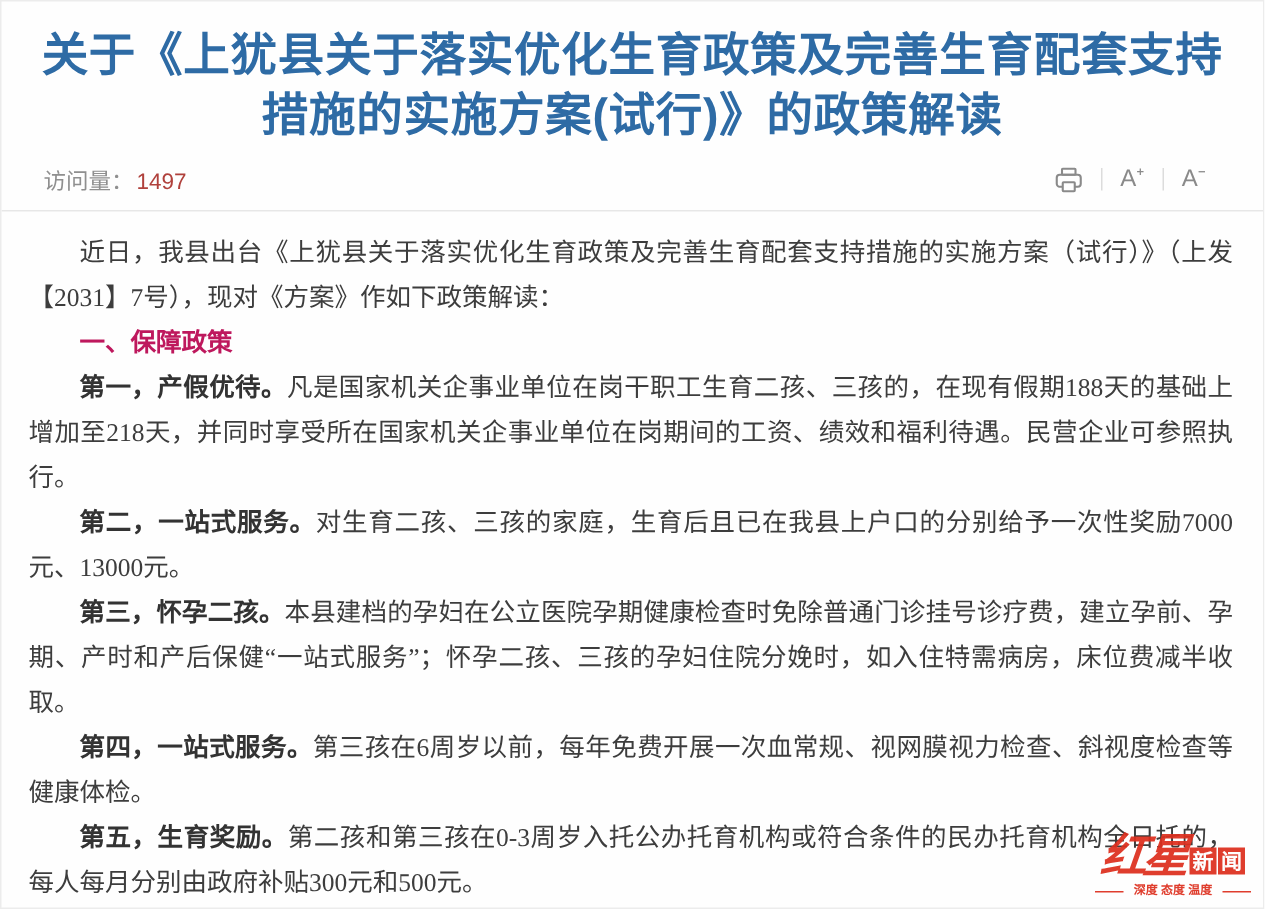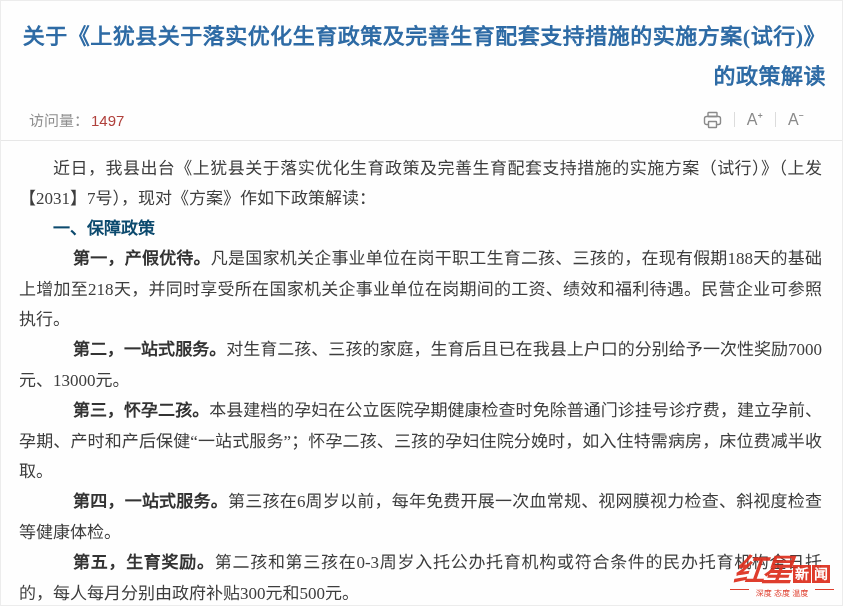--- a/index.html
+++ b/index.html
@@ -12,25 +12,25 @@
     height: 606px;
     margin: 0 auto;
     background: #fefefe;
     overflow: hidden;
     border: 1px solid #ececec;
   }
 
   
   .article-title {
     padding: 16px 16px 0 16px;
-    text-align: right;
+    text-align: center;
     color: #2e6ba5;
-    font-family: Liberation Serif, serif;
-    font-weight: bold;
-    font-size: 22px;
+    font-family: Liberation Sans, sans-serif;
+    font-weight: bold;
+    font-size: 31px;
     line-height: 40px;
     letter-spacing: 0.5px;
   }
 
   .meta-bar {
     display: flex;
     justify-content: space-between;
     align-items: center;
     padding: 12px 26px 10px 28px;
     border-bottom: 1px solid #e7e7e7;
@@ -60,27 +60,26 @@
     padding: 13px 20px 0 18px;
     font-size: 17px;
     line-height: 30px;
     color: #3d3d3d;
     text-align: justify;
   }
   .content p { text-indent: 2em; margin: 0; }
   .section-heading {
     font-family: "Liberation Sans", sans-serif;
     font-weight: bold;
-    color: #0c4a6e;
+    color: #be185d;
   }
   .lead {
-    font-family: Liberation Mono, monospace;
+    font-family: Liberation Serif, serif;
     font-weight: bold;
     color: #333333;
-    margin-left: 20px;
   }
 
   
   .watermark {
     position: absolute;
     right: 8px;
     bottom: 6px;
     width: 104px;
     text-align: center;
     opacity: 0.93;
@@ -108,26 +107,28 @@
     color: #ffffff;
     font-size: 14px;
     line-height: 18px;
     font-weight: bold;
     font-family: "Liberation Sans", sans-serif;
     text-align: center;
   }
   .wm-tagline {
     margin-top: 3px;
     display: flex;
+    align-items: center;
     gap: 7px;
     color: #dd2f1e;
     font-size: 8px;
     line-height: 10px;
     font-family: "Liberation Sans", sans-serif;
     white-space: nowrap;
+    font-weight: bold;
   }
   .wm-rule { flex: 1; height: 1px; background: #dd2f1e; }
 </style>
 </head>
 <body>
 
 <div class="page">
 
   <h1 class="article-title">关于《上犹县关于落实优化生育政策及完善生育配套支持措施的实施方案(试行)》的政策解读</h1>
 

